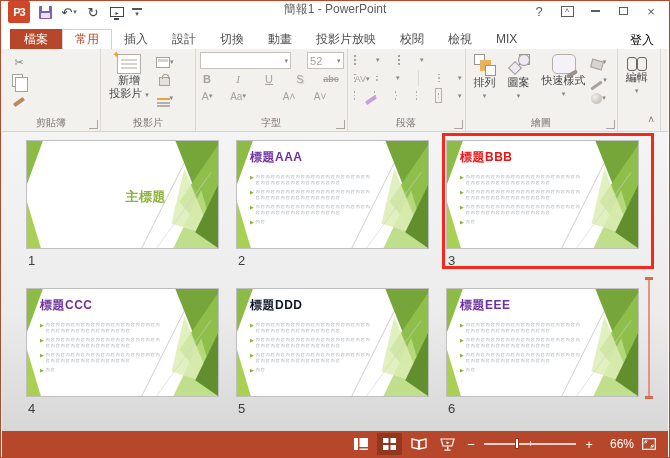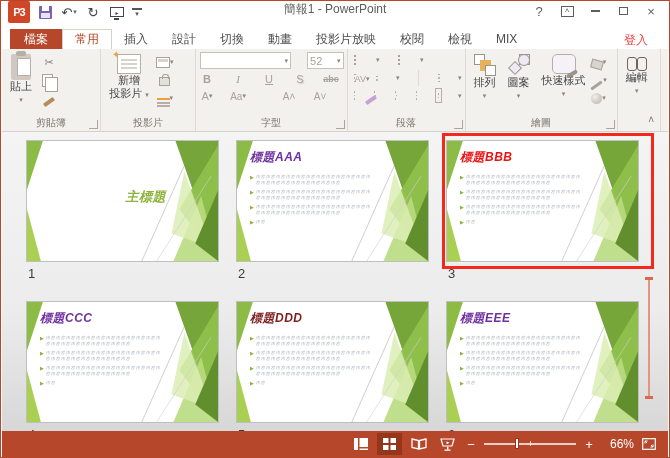--- a/index.html
+++ b/index.html
@@ -23,21 +23,21 @@
   .wbtn{width:26px;height:20px;display:flex;align-items:center;justify-content:center;color:#5d5d5d;font-size:13px;}
   .wbtn .maxbox{width:9px;height:8px;border:1.5px solid #5d5d5d;}
   .wbtn .minbar{width:9px;height:2px;background:#5d5d5d;}
   .ribopts{width:13px;height:11px;border:1.5px solid #5d5d5d;display:flex;align-items:flex-start;justify-content:center;font-size:8px;line-height:7px;color:#5d5d5d;}
 
   
   .tabrow{position:absolute;top:28px;left:1px;right:1px;height:20px;background:#fff;display:flex;align-items:flex-end;font-size:12px;}
   .filetab{background:#b7472a;color:#fff;padding:3px 14px;height:20px;display:flex;align-items:center;margin-left:8px;}
   .tab{color:#4d4d4d;padding:3px 12px;height:20px;display:flex;align-items:center;}
   .tab.active{color:#b7472a;background:#fff;border:1px solid #d5d1cd;border-bottom:none;}
-  .signin{margin-left:auto;color:#ef4444;padding-right:20px;font-family:Liberation Serif, serif;}
+  .signin{margin-left:auto;color:#000000;padding-right:14px;font-family:Liberation Serif, serif;}
 
   
   .ribbon{position:absolute;top:48px;left:1px;right:1px;height:83px;background:#f3f1ee;border-bottom:1px solid #d5d1cd;display:flex;}
   .rgroup{position:relative;height:100%;padding:3px 3px 15px 4px;display:flex;align-items:flex-start;}
   .rgroup + .rgroup{border-left:1px solid #ddd9d4;}
   .glabel{position:absolute;bottom:1px;left:0;right:0;text-align:center;font-size:10px;color:#7a736c;}
   .launcher{position:absolute;bottom:2px;right:2px;width:9px;height:9px;border-right:1.5px solid #9a938b;border-bottom:1.5px solid #9a938b;opacity:.8;}
   .bigbtn{display:flex;flex-direction:column;align-items:center;justify-content:flex-start;padding:2px 4px;font-size:11px;color:#444;text-align:center;line-height:13px;}
   .smallico{width:18px;height:16px;display:flex;align-items:center;justify-content:center;font-size:11px;color:#8b857d;}
   .dd{font-size:7px;color:#8b857d;}
@@ -97,21 +97,21 @@
   
   .binoc{position:relative;width:20px;height:14px;margin-top:3px;}
   .binoc:before,.binoc:after{content:"";position:absolute;width:8px;height:12px;border:1.6px solid #6b655e;border-radius:3px;background:#f3f1ee;top:0;}
   .binoc:before{left:0;}.binoc:after{right:0;}
   .collapse{position:absolute;right:14px;bottom:6px;color:#7a736c;font-size:10px;}
 
   
   .workspace{position:absolute;top:131px;bottom:26px;left:1px;right:1px;background:linear-gradient(#f4f4f4,#ececec 60%,#d7d7d7);overflow:hidden;}
   .slide-grid{display:flex;flex-wrap:wrap;column-gap:17px;row-gap:22px;padding:8px 0 0 24px;width:640px;}
   .slide-cell{width:193px;}
-  .thumb{width:193px;height:122px;background:#fff;border:1px solid #bfbfbf;position:relative;overflow:hidden;cursor:pointer;font-style:italic;}
+  .thumb{width:193px;height:109px;background:#fff;border:1px solid #bfbfbf;position:relative;overflow:hidden;cursor:pointer;}
   .facet{position:absolute;inset:0;width:100%;height:100%;}
   .s-num{font-size:13px;color:#3c3c3c;padding:4px 0 0 2px;height:17px;}
   .s-title{position:absolute;left:13px;top:8px;font-size:12px;font-weight:bold;letter-spacing:.5px;}
   .title-slide .s-title{left:auto;right:52px;top:47px;font-weight:bold;font-size:13px;}
   .s-body{position:absolute;left:13px;top:33px;width:122px;display:flex;flex-direction:column;gap:3px;}
   .g-line{display:flex;gap:2px;}
   .g-line .mk{color:#8cb33d;font-size:5px;line-height:6px;flex:none;}
   .g-line .gt{font-size:4px;line-height:6px;letter-spacing:1px;color:#a3abb2;word-break:break-all;}
   
   .hl-box{position:absolute;left:440px;top:1px;width:212px;height:136px;border:3px solid #f5281c;pointer-events:none;}
@@ -181,25 +181,20 @@
     <div class="tab">投影片放映</div>
     <div class="tab">校閱</div>
     <div class="tab">檢視</div>
     <div class="tab">MIX</div>
     <div class="signin">登入</div>
   </div>
 
   <div class="ribbon">
 
     <div class="rgroup" style="width:100px">
-      <div class="bigbtn">
-        <div class="clipico"></div>
-        <span>貼上</span>
-        <span class="dd">▾</span>
-      </div>
       <div class="col" style="margin-left:4px;margin-top:2px">
         <div class="smallico">✂</div>
         <div class="smallico">
             <span class="copyico"></span>
             <span class="dd">▾</span>
           </div>
         <div class="smallico">
             <span class="brushico"></span>
           </div>
       </div>
@@ -556,21 +551,21 @@
         <polygon points="0,0 16,0 0,44" fill="#8cbc45"></polygon>
         <polygon points="0,109 0,62 14,109" fill="#a9d053"></polygon>
         <line x1="116" y1="109" x2="170" y2="0" stroke="#c5c5c5" stroke-width="0.8"></line>
         <polygon points="150,0 193,0 193,109" fill="#76a53a"></polygon>
         <polygon points="193,4 193,109 154,62" fill="#8fc04c" opacity="0.95"></polygon>
         <polygon points="193,109 148,109 176,50" fill="#b9dc80" opacity="0.9"></polygon>
         <polygon points="159,28 187,97 146,84" fill="#dcedb4" opacity="0.85"></polygon>
         <polygon points="193,45 193,109 170,93" fill="#628f2e"></polygon>
         <line x1="131" y1="109" x2="186" y2="32" stroke="#cfcfcf" stroke-width="0.6"></line>
       </svg>
-      <div class="s-title" style="color: #7f1d1d;">標題DDD</div>
+      <div class="s-title" style="color: #0f172a;">標題DDD</div>
       <div class="s-body">
               <div class="g-line">
                 <span class="mk">▶</span>
                 <span class="gt">內容內容內容內容內容內容內容內容內容內容內容內容內容內容內容內容內容內容內容內容</span>
               </div>
               <div class="g-line">
                 <span class="mk">▶</span>
                 <span class="gt">內容內容內容內容內容內容內容內容內容內容內容內容內容內容內容內容內容內容內容內容</span>
               </div>
               <div class="g-line">

